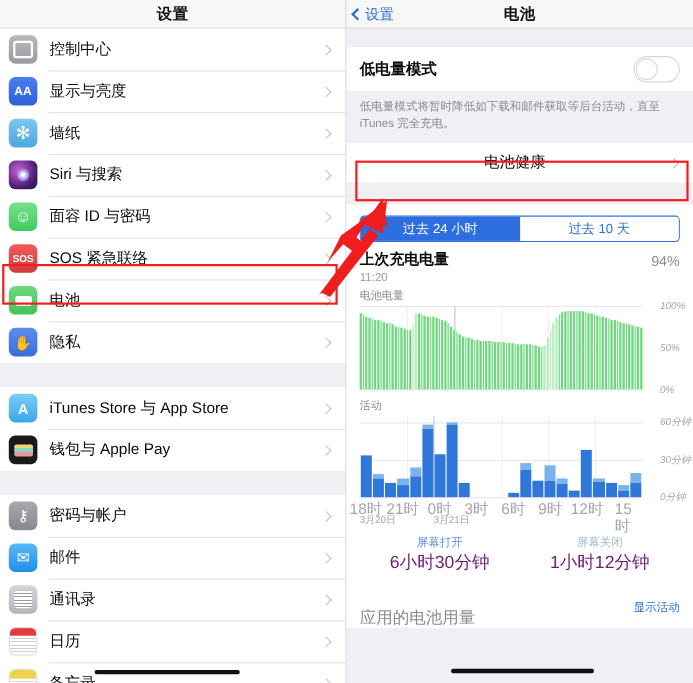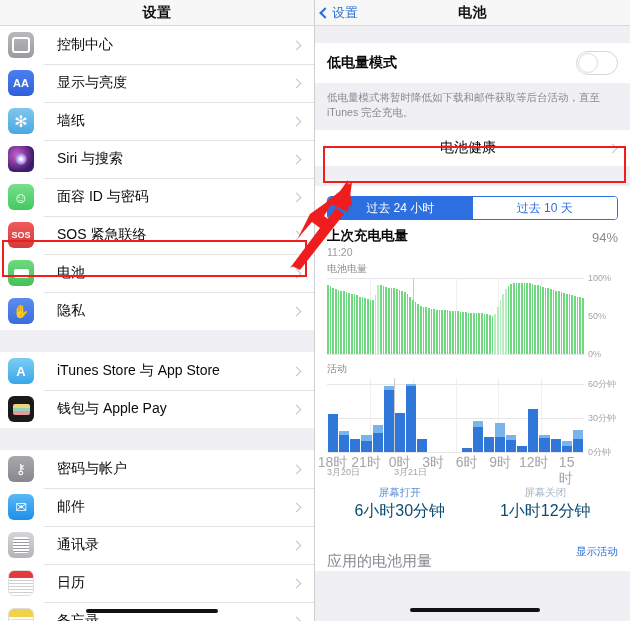--- a/index.html
+++ b/index.html
@@ -30,21 +30,21 @@
     display: inline-block; width: 8px; height: 8px;
     border-left: 2.2px solid #2a6fd6; border-bottom: 2.2px solid #2a6fd6;
     transform: rotate(45deg); margin-right: 3px;
   }
 
   
   .list { background: #ffffff; }
   .gap { height: 22px; background: #efeff4; }
   .row {
     display: flex; align-items: center; height: 38px;
-    background: #ffffff; padding-left: 8px; position: relative; gap: 12px;
+    background: #ffffff; padding-left: 8px; position: relative;
   }
   .row + .row::before {
     content: ""; position: absolute; left: 44px; right: 0; top: 0;
     height: 1px; background: #e2e2e5;
   }
   .ico {
     width: 26px; height: 26px; border-radius: 6px; flex: 0 0 26px;
     display: flex; align-items: center; justify-content: center;
     font-size: 11px; font-weight: bold; color: #fff; overflow: hidden; position: relative;
   }
@@ -127,32 +127,32 @@
   .chart-title { font-size:10px; color:#8a8a8f; margin-bottom:2px; }
   .chart-area { position:relative; display:flex; }
   .plot { position:relative; flex:1; }
   .plot .grid-h { position:absolute; left:0; right:0; height:1px; background:#e7e7ea; }
   .plot .grid-v { position:absolute; top:0; bottom:0; width:1px; background:#efeff2; }
   .plot .divider-v { position:absolute; top:0; bottom:0; width:1px; background:#c9c9ce; }
   .bars { position:absolute; left:0; right:0; bottom:0; top:0; display:flex; align-items:flex-end; }
   .bar { flex:1; display:flex; flex-direction:column; justify-content:flex-end; }
   .bseg { width:100%; }
   .ylabels { width:34px; position:relative; font-size:9px; color:#a5a5aa; }
-  .ylabels span { position:absolute; left:4px; transform: translateY(-50%); white-space:nowrap; }
+  .ylabels span { position:absolute; left:16px; transform: translateY(-50%); white-space:nowrap;font-style:italic; }
   .xlabels { display:flex; margin-top:2px; font-size:14px; color:#a5a5aa; position:relative; height:12px; }
   .xlabels span { position:absolute; transform: translateX(-50%); }
   .xdates { display:flex; font-size:9px; color:#a5a5aa; position:relative; height:12px; }
   .xdates span { position:absolute; }
 
   .stats { display:flex; background:#fff; padding: 8px 12px 0 12px; }
   .stat { flex:1;text-align:center; }
   .stat-h { font-size:10.5px; }
   .stat-h.on { color:#5a8fd8; }
   .stat-h.off { color:#a8b6c8; }
-  .stat-v { font-size:16px; color:#0c4a6e; margin-top:1px; }
+  .stat-v { font-size:16px; color:#701a75; margin-top:1px; }
 
   .bottombar { display:flex; align-items:center; justify-content:space-between;
     padding: 10px 12px 0 12px; background:#fff; }
   .bb-left { font-size:15px; color:#8a8a8f;margin-top:20px; }
   .bb-right { font-size:10.5px; color:#2a6fd6; }
 
   
   .home-ind { position:absolute; height:4px; background:#111; border-radius:2px; }
 
   

